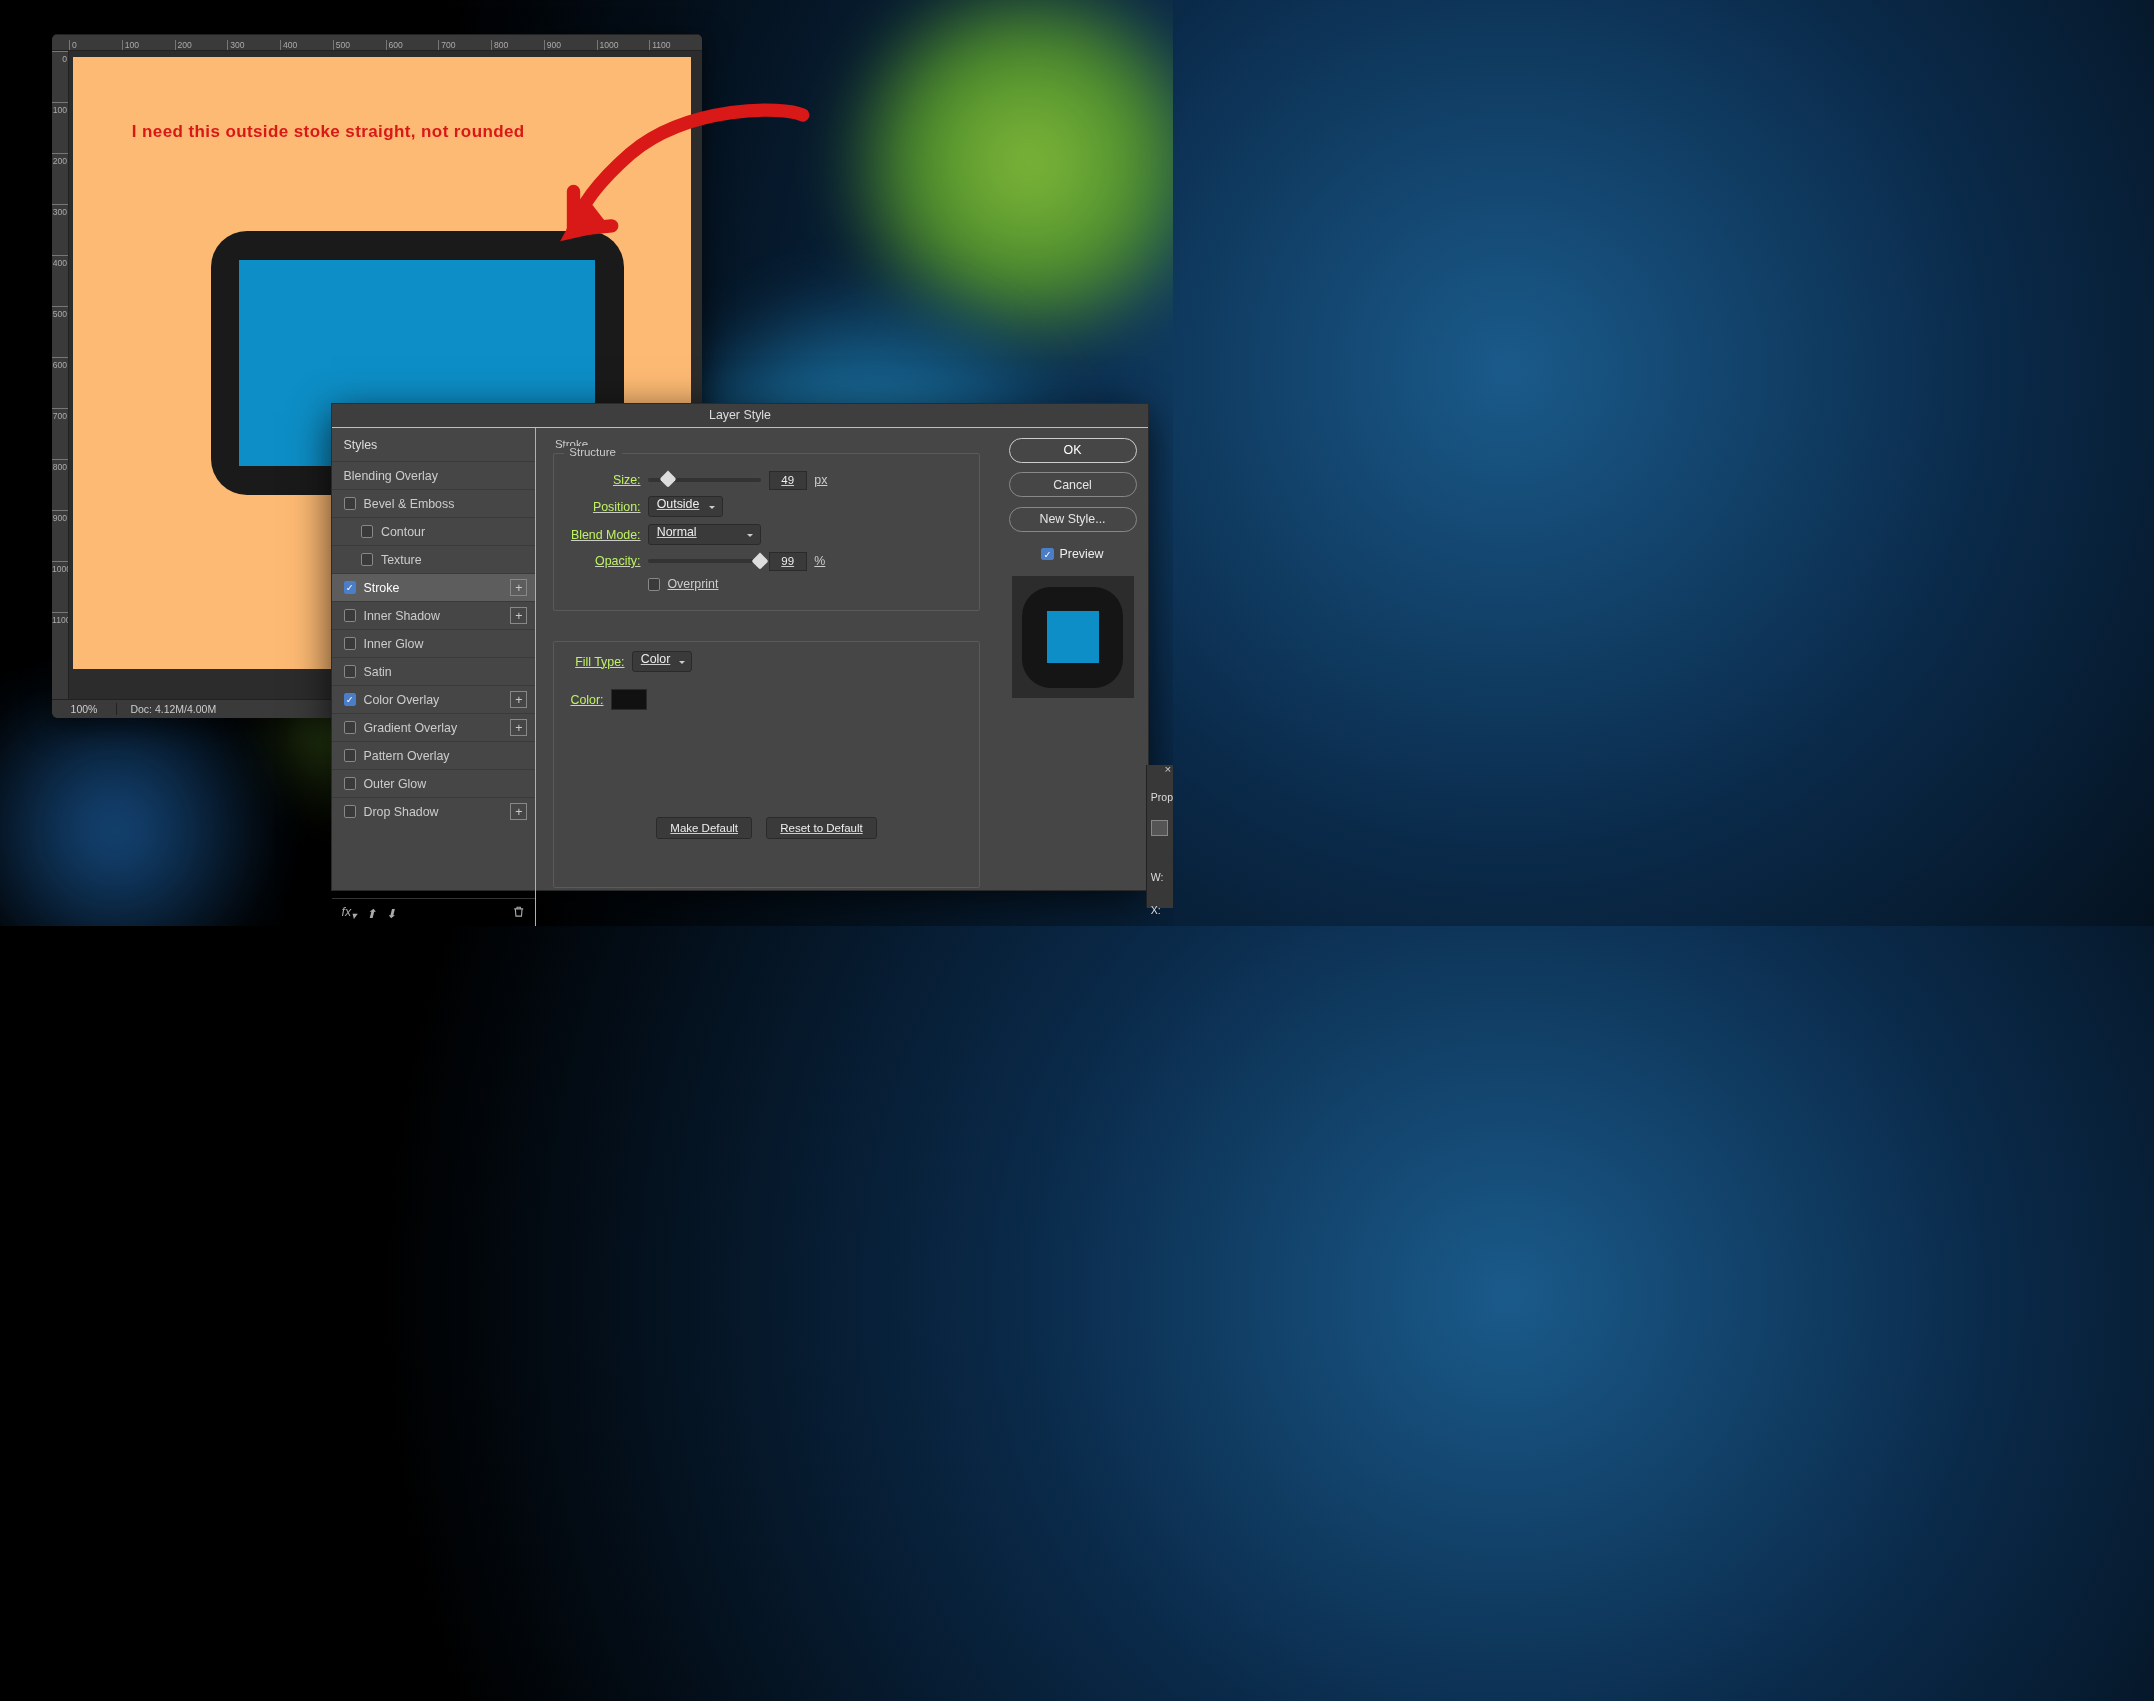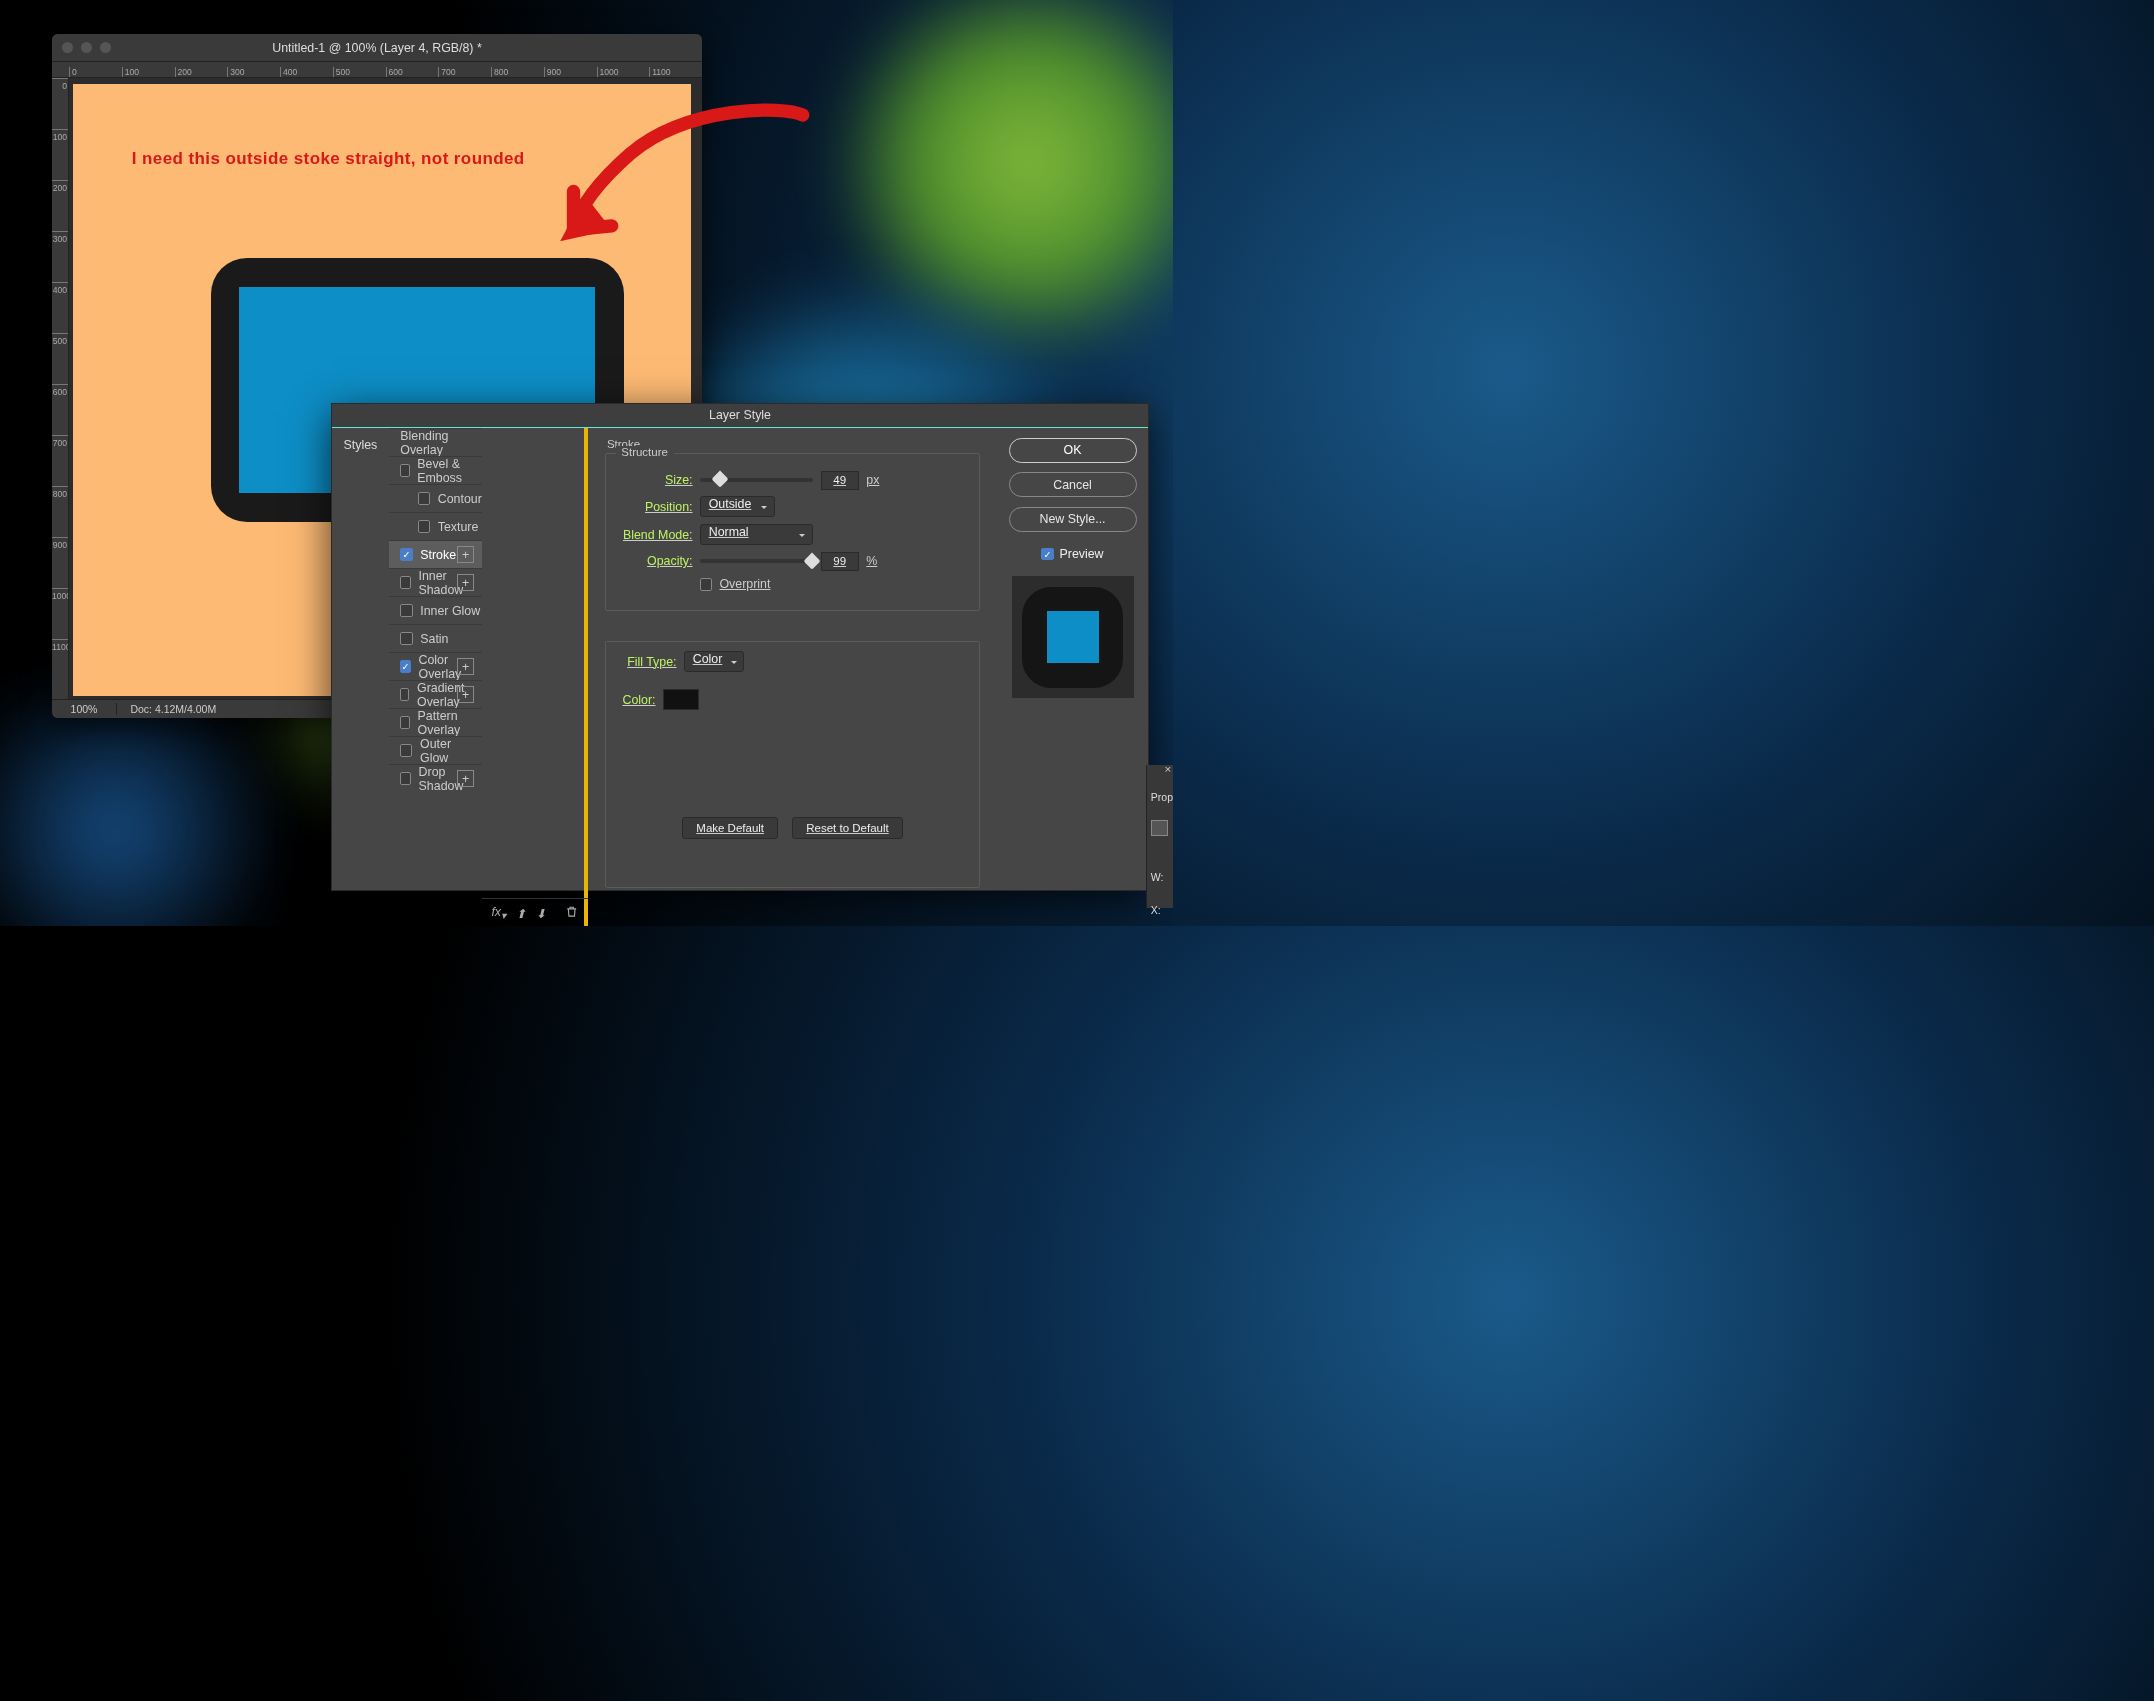--- a/index.html
+++ b/index.html
@@ -54,21 +54,21 @@
   .dialog {
     position:absolute; left:331px; top:403px; width:818px; height:488px;
     background:#464646; border:1px solid #2a2a2a; box-shadow:0 9.6px 38px rgba(0,0,0,0.7);
     display:flex; flex-direction:column;
   }
   .dlg-title { height:24px; text-align:center; color:#ddd; font-size:12.4px; line-height:23px;
                background:#3e3e3e; border-bottom:1px solid #5eead4; }
   .dlg-body { flex:1; display:flex; }
 
   
-  .col-styles { width:256px; border-right:4px solid #eab308; display:flex; }
+  .col-styles { width:204px; border-right:1px solid #eab308; display:flex; flex-direction:column; }
   .col-styles .head { padding:9.6px 11.5px; color:#ddd; }
   .style-row { height:28px; display:flex; align-items:center; padding-left:11.5px; gap:7.6px;
                color:#ccc; border-top:1px solid #3a3a3a; position:relative; }
   .style-row.sub { padding-left:29px; }
   .style-row.sel { background:#5d5d5d; color:#fff; }
   .chk { width:12.4px; height:12.4px; border:1px solid #888; border-radius:1.9px; background:#3a3a3a;
          display:flex; align-items:center; justify-content:center; font-size:9.6px; color:#fff; }
   .chk.on { background:#4a7ec8; border-color:#4a7ec8; }
   .plus { position:absolute; right:7.6px; width:17px; height:17px; border:1px solid #888;
           display:flex; align-items:center; justify-content:center; font-size:12.4px; color:#ccc; }
@@ -115,28 +115,20 @@
 </style>
 </head>
 <body>
 
 <div class="nebula n1"></div>
 <div class="nebula n2"></div>
 <div class="nebula n3"></div>
 <div class="nebula n4"></div>
 
 <div class="doc-window">
-  <div class="doc-titlebar">
-    <div class="traffic">
-      <span></span>
-      <span></span>
-      <span></span>
-    </div>
-    <div class="doc-title">Untitled-1 @ 100% (Layer 4, RGB/8) *</div>
-  </div>
   <div class="ruler-h" id="ruler-h">
       <span>0</span>
       <span>100</span>
       <span>200</span>
       <span>300</span>
       <span>400</span>
       <span>500</span>
       <span>600</span>
       <span>700</span>
       <span>800</span>

